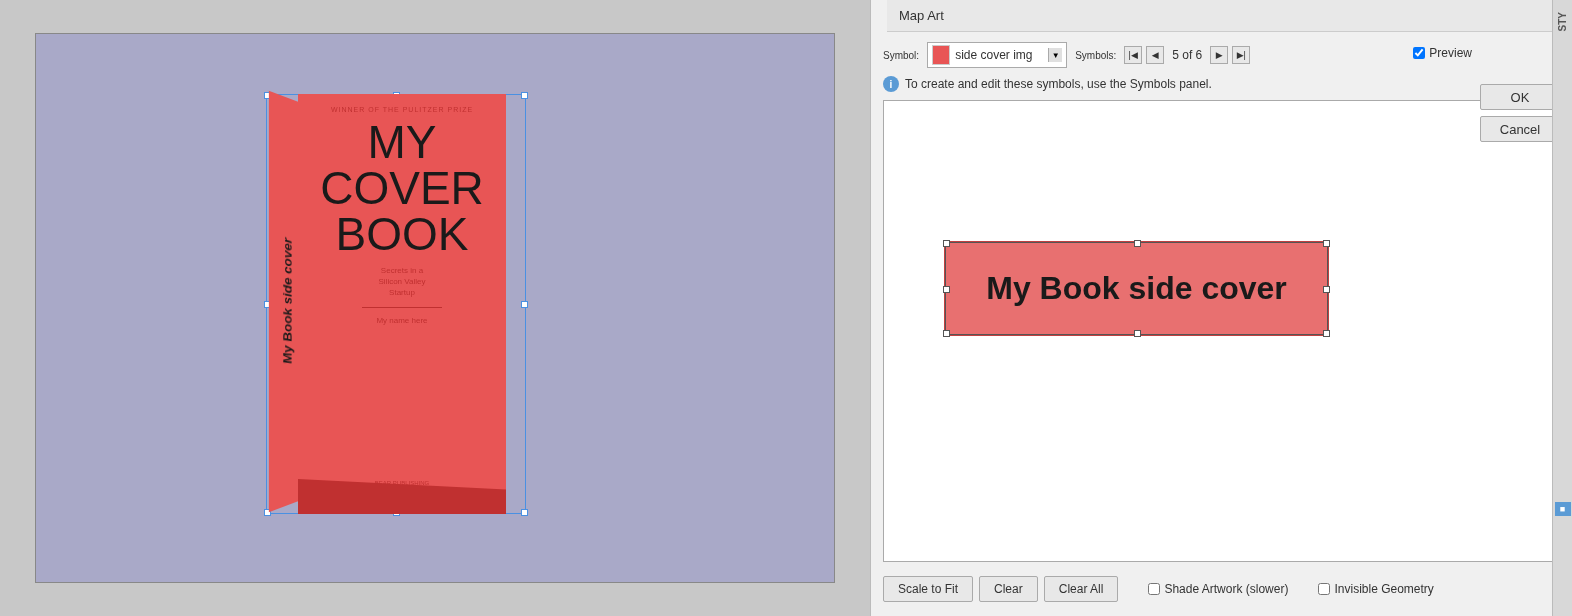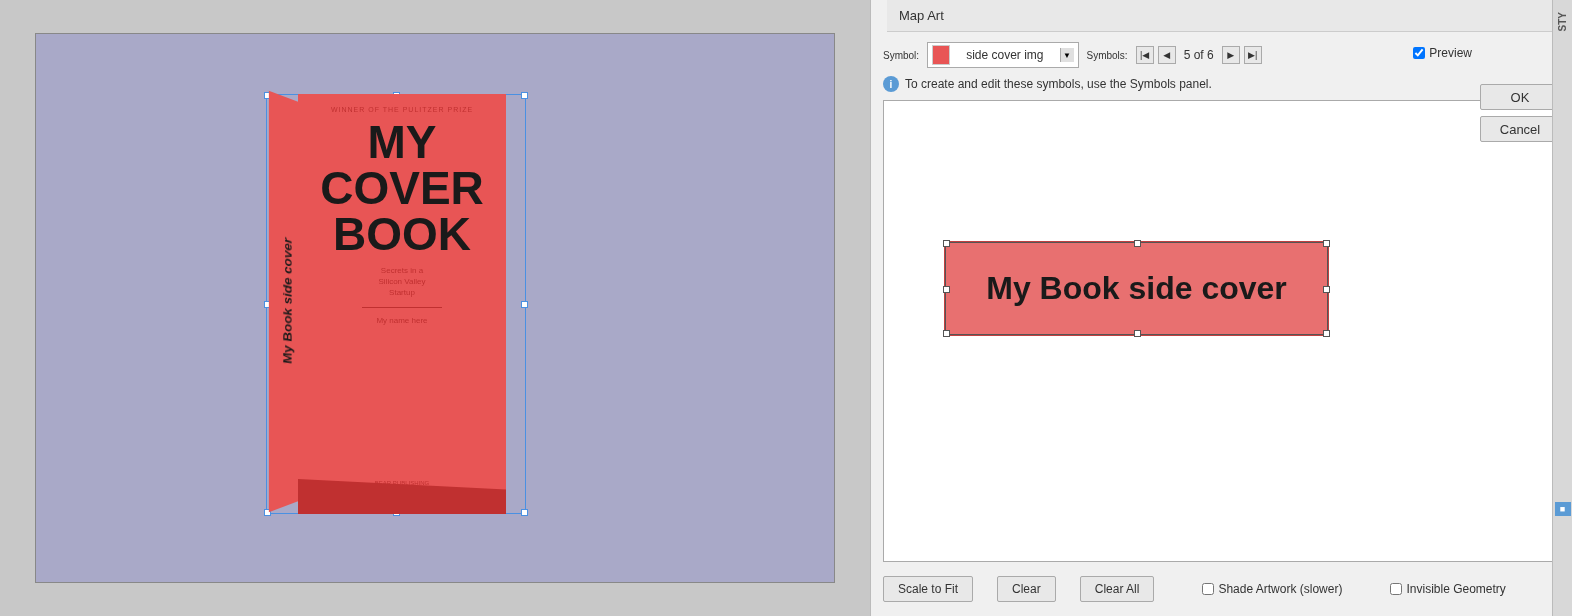--- a/index.html
+++ b/index.html
@@ -107,21 +107,21 @@
     .book-winner-text {
       color: #c03030;
       font-size: 7px;
       letter-spacing: 1px;
       text-transform: uppercase;
       margin-bottom: 6px;
     }
     .book-title {
       color: #1a1a1a;
       font-size: 46px;
-      font-weight: 700;
+      font-weight: 400;
       text-align: center;
       line-height: 1;
       text-transform: uppercase;
       margin-bottom: 8px;
     }
     .book-subtitle {
       color: #c03030;
       font-size: 8px;
       text-align: center;
       line-height: 1.4;
@@ -191,21 +191,21 @@
       font-size: 10px;
       white-space: nowrap;
     }
     .symbol-selector {
       display: flex;
       align-items: center;
       border: 1px solid #aaa;
       background: #fff;
       height: 26px;
       padding: 2px 4px;
-      gap: 16px;
+      gap: 5px;
       min-width: 140px;
     }
     .symbol-preview {
       width: 18px;
       height: 20px;
       background: #e85555;
       border: 1px solid #ccc;
       flex-shrink: 0;
     }
     .symbol-name {
@@ -318,21 +318,21 @@
     .map-handle.ml { top: calc(50% - 3px); left: -3px; }
     .map-handle.mr { top: calc(50% - 3px); right: -3px; }
     .map-handle.bl { bottom: -3px; left: -3px; }
     .map-handle.bc { bottom: -3px; left: calc(50% - 3px); }
     .map-handle.br { bottom: -3px; right: -3px; }
 
     
     .bottom-toolbar {
       display: flex;
       align-items: center;
-      gap: 24px;
+      gap: 6px;
       padding: 6px 0 4px;
       flex-wrap: wrap;
     }
     .btn {
       height: 26px;
       padding: 0 14px;
       background: #e8e8e8;
       border: 1px solid #aaa;
       border-radius: 2px;
       cursor: pointer;

